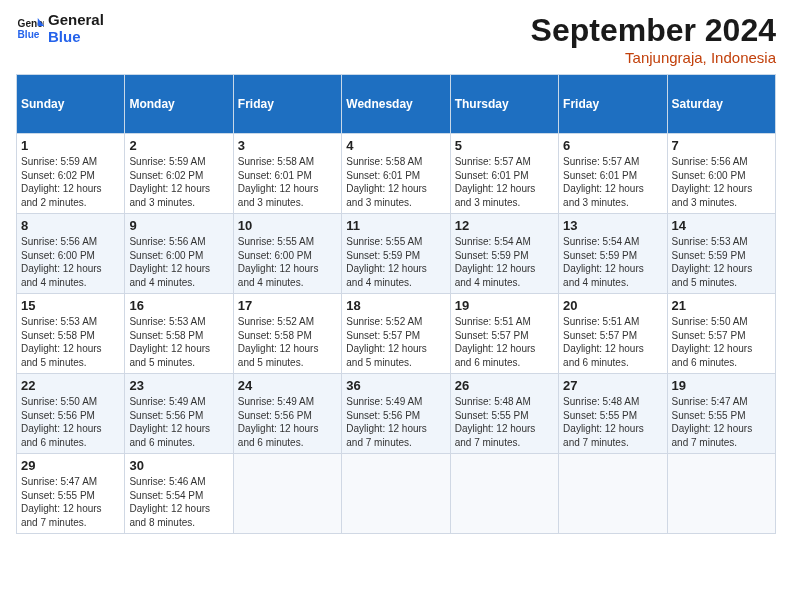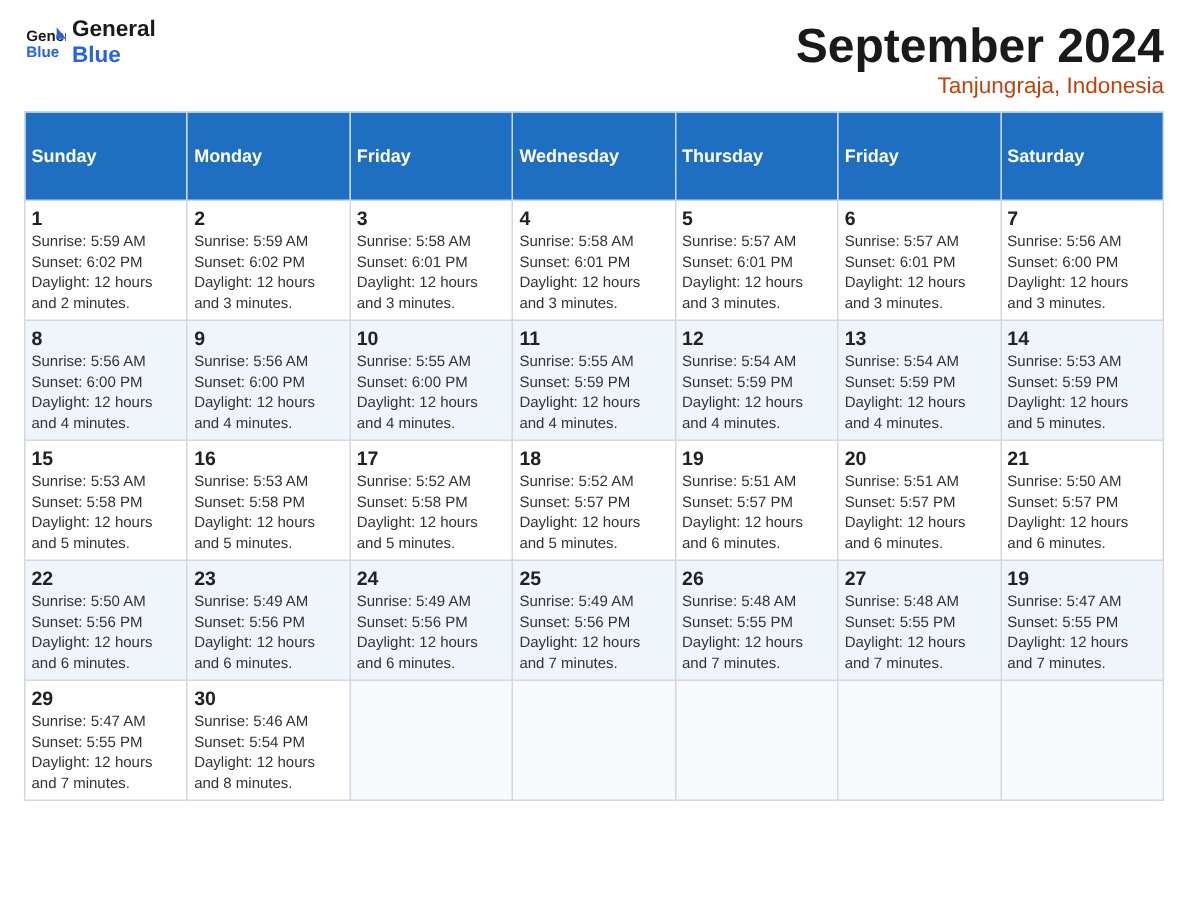--- a/index.html
+++ b/index.html
@@ -218,21 +218,21 @@
           </td>
           <td>
             <span class="day-num">23</span>
             <div class="day-info">Sunrise: 5:49 AM<br>Sunset: 5:56 PM<br>Daylight: 12 hours and 6 minutes.</div>
           </td>
           <td>
             <span class="day-num">24</span>
             <div class="day-info">Sunrise: 5:49 AM<br>Sunset: 5:56 PM<br>Daylight: 12 hours and 6 minutes.</div>
           </td>
           <td>
-            <span class="day-num">25</span>
+            <span class="day-num">36</span>
             <div class="day-info">Sunrise: 5:49 AM<br>Sunset: 5:56 PM<br>Daylight: 12 hours and 7 minutes.</div>
           </td>
           <td>
             <span class="day-num">26</span>
             <div class="day-info">Sunrise: 5:48 AM<br>Sunset: 5:55 PM<br>Daylight: 12 hours and 7 minutes.</div>
           </td>
           <td>
             <span class="day-num">27</span>
             <div class="day-info">Sunrise: 5:48 AM<br>Sunset: 5:55 PM<br>Daylight: 12 hours and 7 minutes.</div>
           </td>

